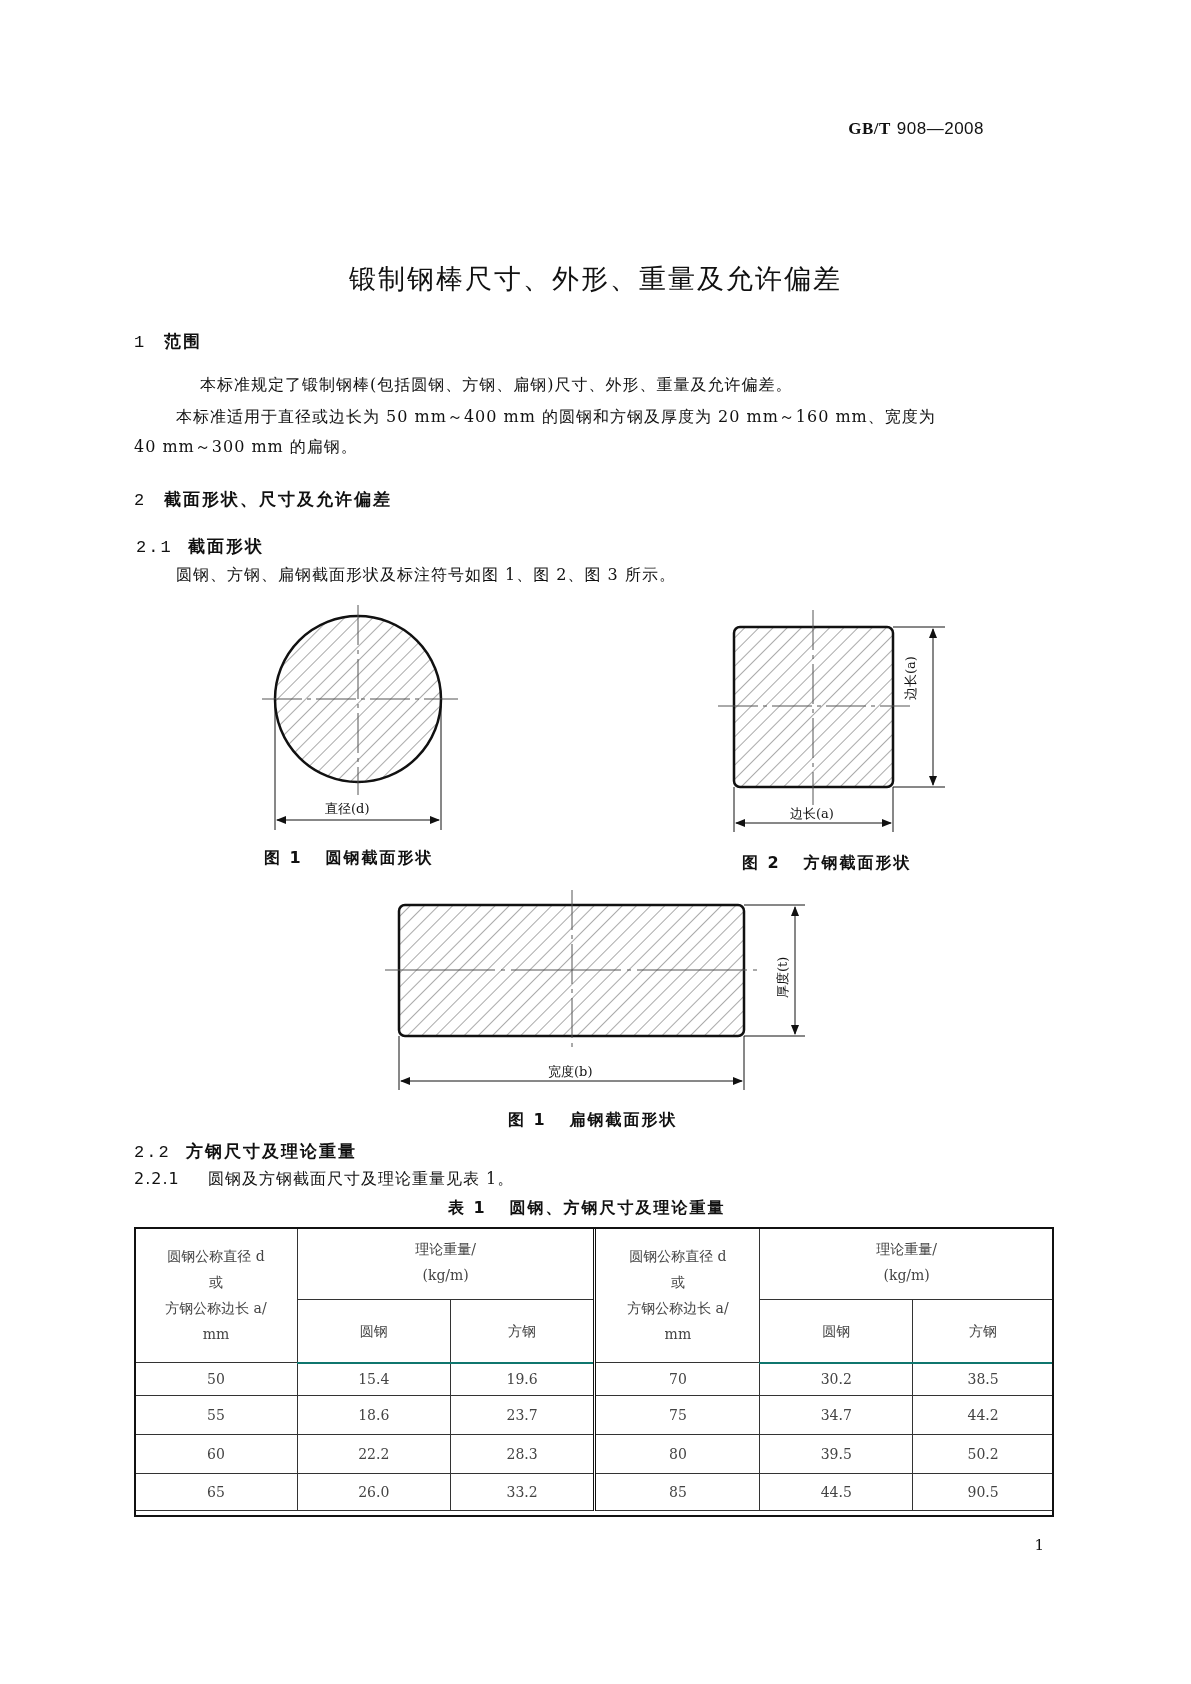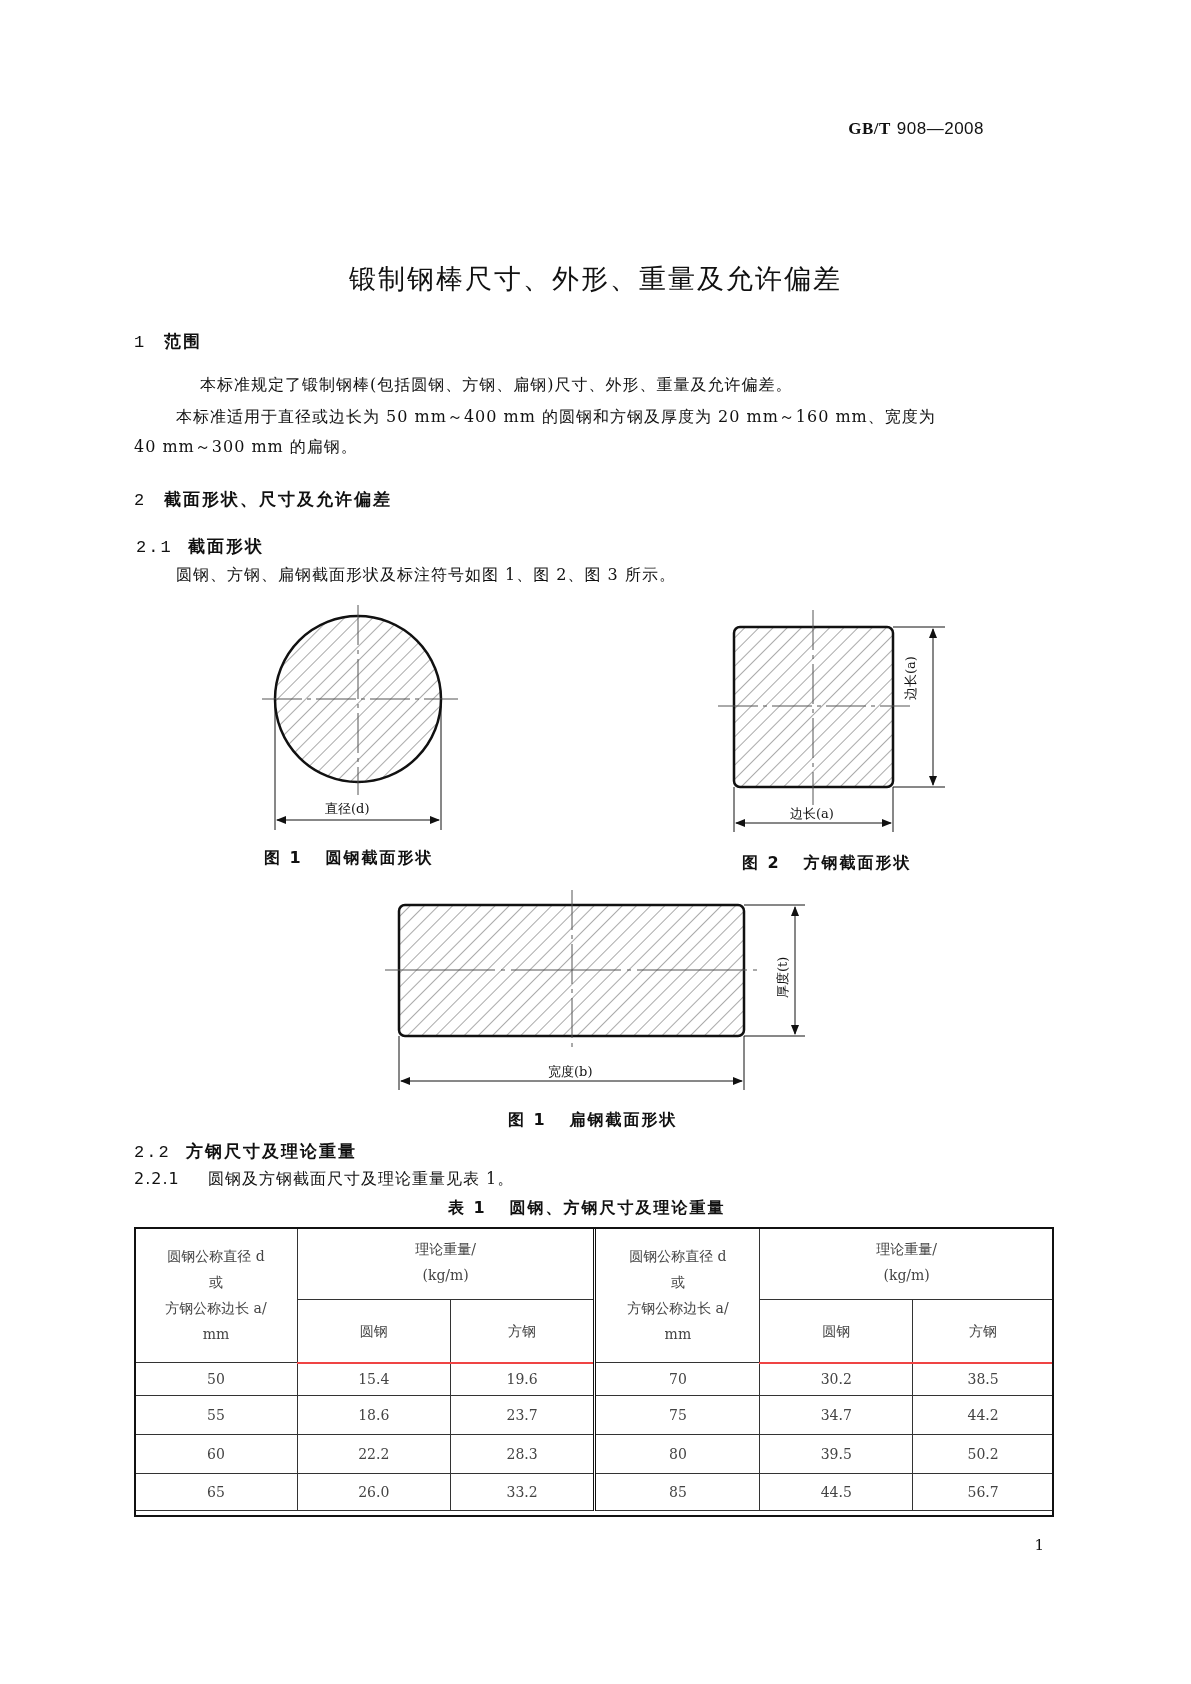--- a/index.html
+++ b/index.html
@@ -18,21 +18,21 @@
   .para { font-size: 16px; letter-spacing: 1px; line-height: 30px; }
   .caption { font-family: "DejaVu Sans", sans-serif; font-size: 16px; font-weight: bold; letter-spacing: 2px; }
   table.tbl {
     position: absolute; left: 134px; top: 1227px; width: 920px;
     border-collapse: collapse; font-size: 14px; color: #444;
     font-family: "DejaVu Serif", serif;
   }
   table.tbl td {
     border: 1px solid #333; text-align: center; padding: 0; line-height: 26px;
   }
-  table.tbl .thick-bottom td { border-bottom: 2px solid #ef4444; }
+  table.tbl .thick-bottom td { border-bottom: 2px solid #0f766e; }
   table.tbl td.split { border-left: 3px double #111; }
   .outer { position: absolute; left: 134px; top: 1227px; width: 920px; height: 290px; border: 2px solid #111; box-sizing: border-box; pointer-events: none; }
   .page-no { right: 147px; top: 1536px; font-size: 15px; }
 </style>
 </head>
 <body>
 
 <div class="abs std-id">
   <b>GB/T</b>
   <span class="num">908—2008</span>
@@ -187,19 +187,19 @@
     <td class="split">80</td>
     <td>39.5</td>
     <td>50.2</td>
   </tr>
   <tr style="height:37px">
     <td>65</td>
     <td>26.0</td>
     <td>33.2</td>
     <td class="split">85</td>
     <td>44.5</td>
-    <td>56.7</td>
+    <td>90.5</td>
   </tr>
 </tbody>
   </table>
 <div class="outer"></div>
 
 <div class="abs page-no">1</div>
 
 </body></html>

